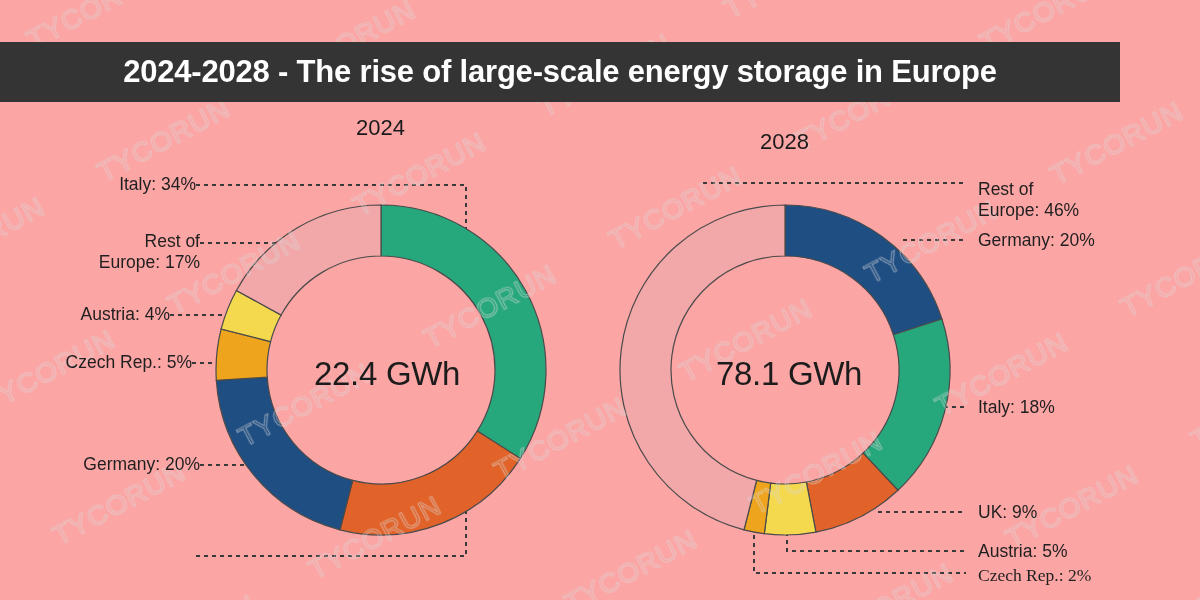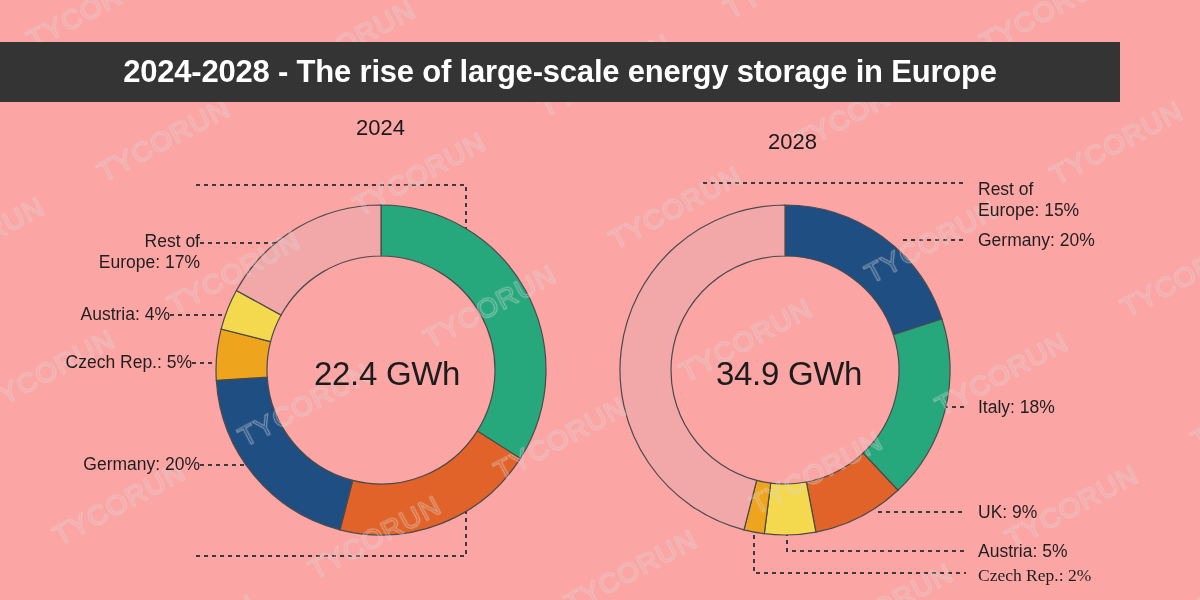--- a/index.html
+++ b/index.html
@@ -39,21 +39,21 @@
   
   .chart-svg{position:absolute;left:0;top:0;z-index:2;}
 
   .yearlabel{
     position:absolute;
     font-size:22px;color:#1a1a1a;
     z-index:5;white-space:nowrap;
     font-family:"Liberation Sans","DejaVu Sans",sans-serif;
   }
   #year-2024{left:356px;top:115px;}
-  #year-2028{left:760px;top:129px;margin-left:8px;}
+  #year-2028{left:760px;top:129px;}
 
   .centerval{
     position:absolute;
     font-size:33px;color:#1c1c1c;
     z-index:5;white-space:nowrap;
     letter-spacing:-.3px;
   }
   #center-2024{left:314px;top:355px;}
   #center-2028{left:716px;top:355px;}
 
@@ -146,35 +146,36 @@
       <path fill="#efa41e" d="M 764.32 533.70 A 165 165 0 0 1 743.97 529.82 L 756.65 480.42 A 114 114 0 0 0 770.71 483.10 Z"></path>
 
       <path fill="#f2a7a9" d="M 743.97 529.82 A 165 165 0 0 1 785.00 205.00 L 785.00 256.00 A 114 114 0 0 0 756.65 480.42 Z"></path>
     </g>
   </svg>
 
   <div class="yearlabel" id="year-2024">2024</div>
   <div class="yearlabel" id="year-2028">2028</div>
 
   <div class="centerval" id="center-2024">22.4 GWh</div>
-  <div class="centerval" id="center-2028">34.9 GWh</div>
+  <div class="centerval" id="center-2028">78.1 GWh</div>
 
+  <div class="cb-label r" style="left:46px;top:174px;width:150px;">Italy: 34%</div>
 
   <div class="cb-label r" style="left:40px;top:231px;width:160px;">Rest of</div>
   <div class="cb-label r" style="left:40px;top:252px;width:160px;">Europe: 17%</div>
 
   <div class="cb-label r" style="left:10px;top:304px;width:160px;">Austria: 4%</div>
 
   <div class="cb-label r" style="left:22px;top:352px;width:170px;">Czech Rep.: 5%</div>
 
   <div class="cb-label r" style="left:30px;top:454px;width:170px;">Germany: 20%</div>
 
 
   <div class="cb-label l" style="left:978px;top:179px;width:200px;">Rest of</div>
-  <div class="cb-label l" style="left:978px;top:200px;width:200px;">Europe: 15%</div>
+  <div class="cb-label l" style="left:978px;top:200px;width:200px;">Europe: 46%</div>
 
   <div class="cb-label l" style="left:978px;top:230px;width:210px;">Germany: 20%</div>
 
   <div class="cb-label l" style="left:978px;top:397px;width:200px;">Italy: 18%</div>
 
   <div class="cb-label l" style="left:978px;top:502px;width:200px;">UK: 9%</div>
 
   <div class="cb-label l" style="left:978px;top:541px;width:200px;">Austria: 5%</div>
 
   <div class="cb-label l" style="left:978px;top:565px;width:210px;font-family:Liberation Serif, serif;">Czech Rep.: 2%</div>

